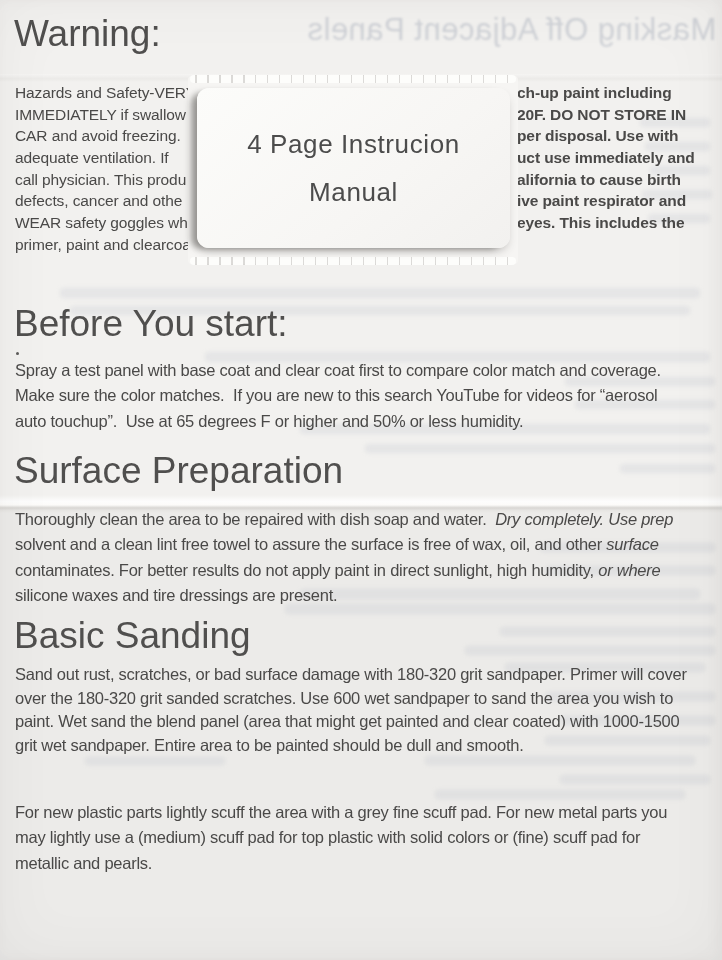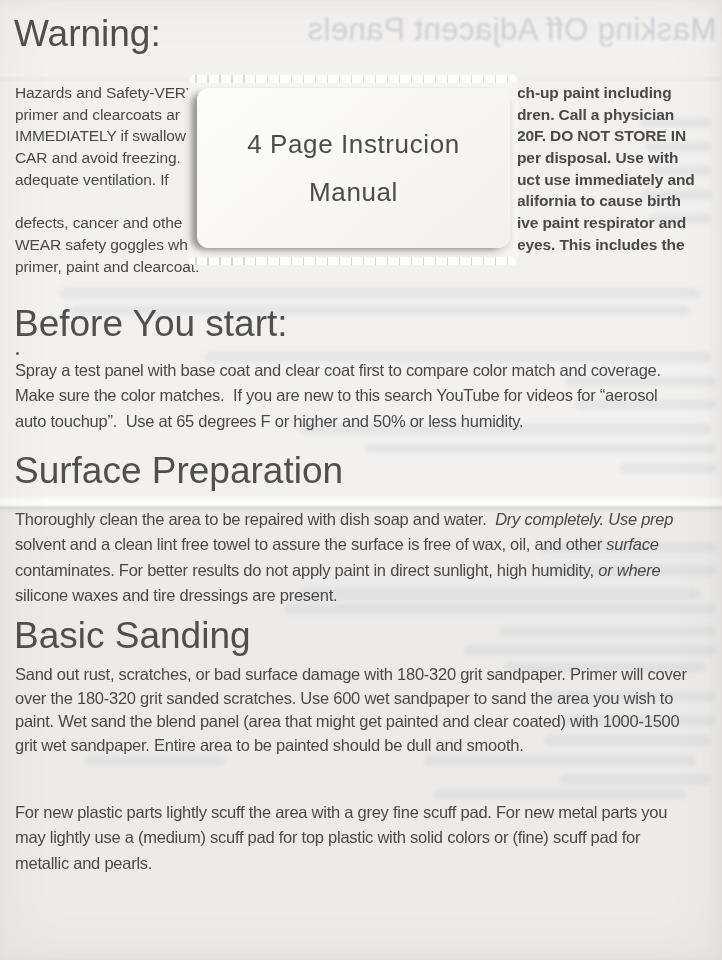--- a/index.html
+++ b/index.html
@@ -116,36 +116,33 @@
   <div class="below-fold"></div>
   <div class="fold"></div>
 
   <div class="h" style="top:12px">Warning:</div>
   <div class="warning-para">
       <div class="tline">
         <span class="frag-left">Hazards and Safety-VERY</span>
         <span class="frag-right">ch-up paint including</span>
       </div>
       <div class="tline">
-        <span class="frag-left">primer and clearcoats ar</span>
-        <span class="frag-right">dren. Call a physician</span>
-      </div>
-      <div class="tline">
         <span class="frag-left">IMMEDIATELY if swallow</span>
         <span class="frag-right">20F. DO NOT STORE IN</span>
       </div>
       <div class="tline">
         <span class="frag-left">CAR and avoid freezing.</span>
         <span class="frag-right">per disposal. Use with</span>
       </div>
       <div class="tline">
         <span class="frag-left">adequate ventilation. If</span>
         <span class="frag-right">uct use immediately and</span>
       </div>
       <div class="tline">
+        <span class="frag-left">call physician. This produ</span>
         <span class="frag-right">alifornia to cause birth</span>
       </div>
       <div class="tline">
         <span class="frag-left">defects, cancer and othe</span>
         <span class="frag-right">ive paint respirator and</span>
       </div>
       <div class="tline">
         <span class="frag-left">WEAR safety goggles wh</span>
         <span class="frag-right">eyes. This includes the</span>
       </div>

